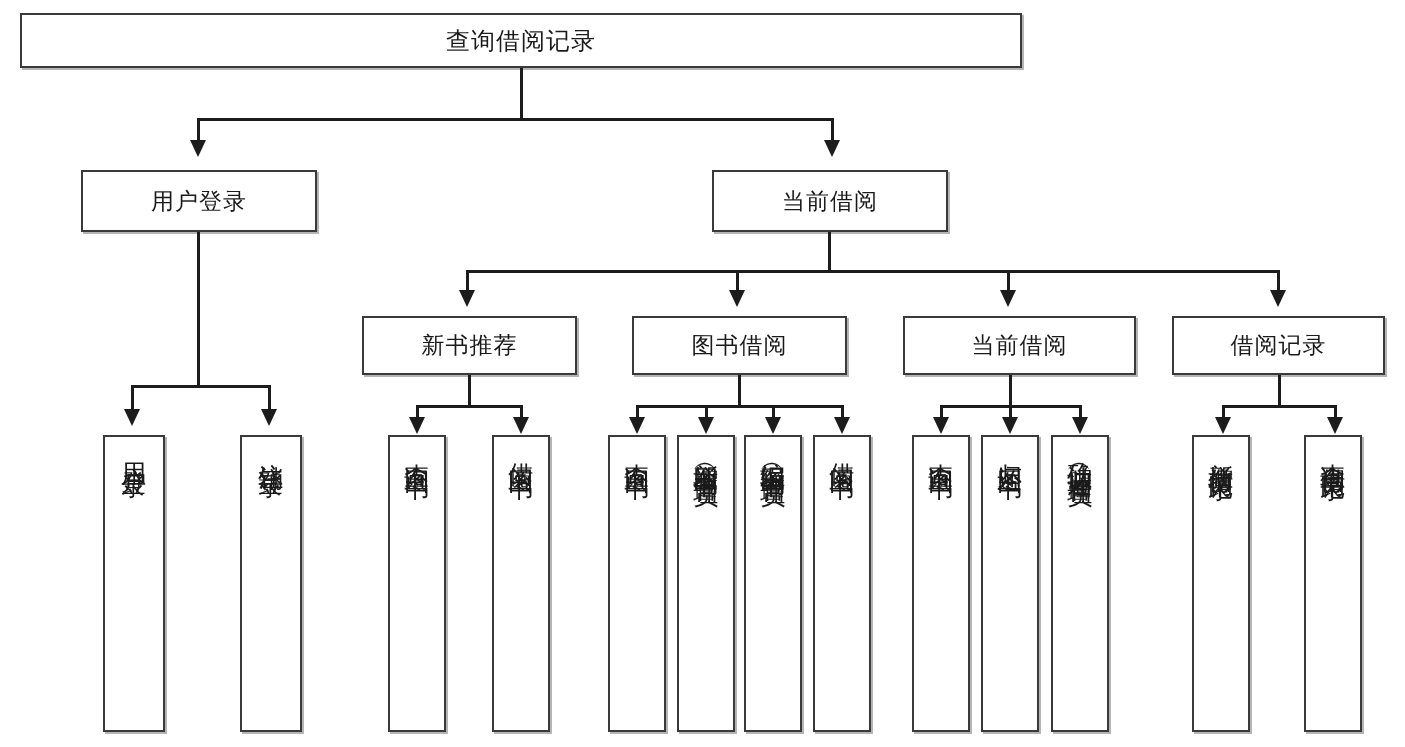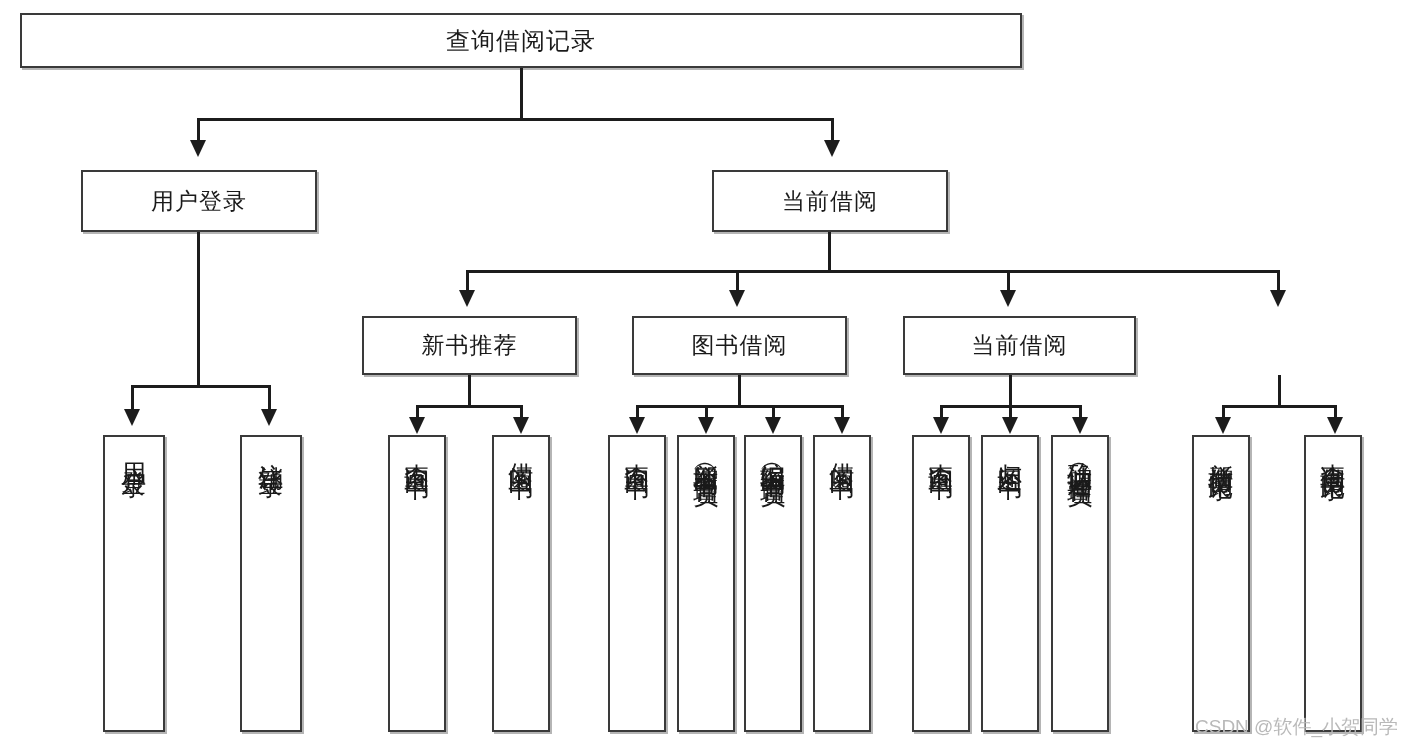--- a/index.html
+++ b/index.html
@@ -127,20 +127,23 @@
 
   <div class="node horiz" style="left:362px; top:316px; width:215px; height:59px;">
     <span class="label">新书推荐</span>
   </div>
   <div class="node horiz" style="left:632px; top:316px; width:215px; height:59px;">
     <span class="label">图书借阅</span>
   </div>
   <div class="node horiz" style="left:903px; top:316px; width:233px; height:59px;">
     <span class="label">当前借阅</span>
   </div>
+  <div class="node horiz" style="left:1172px; top:316px; width:213px; height:59px;">
+    <span class="label">借阅记录</span>
+  </div>
 
   <div class="edge v" style="left:468px; top:375px; width:3px; height:32px;"></div>
   <div class="edge h" style="left:416px; top:405px; width:107px; height:3px;"></div>
   <div class="edge v" style="left:416px; top:405px; width:3px; height:16px;"></div>
   <div class="arrow" style="left:409px; top:417px;"></div>
   <div class="edge v" style="left:520px; top:405px; width:3px; height:16px;"></div>
   <div class="arrow" style="left:513px; top:417px;"></div>
 
   <div class="edge v" style="left:738px; top:375px; width:3px; height:32px;"></div>
   <div class="edge h" style="left:636px; top:405px; width:208px; height:3px;"></div>
@@ -206,15 +209,14 @@
     <span class="label">确认归还（管理员）</span>
   </div>
 
   <div class="node vert tall" style="left:1192px; top:435px; width:58px; height:297px;">
     <span class="label">新增借阅记录</span>
   </div>
   <div class="node vert tall" style="left:1304px; top:435px; width:58px; height:297px;">
     <span class="label">查询借阅记录</span>
   </div>
 
-  <div id="watermark" style="left:1195px; top:714px;">CSDN @软件_小贺同学</div>
 
 </div>
 
 </body></html>

